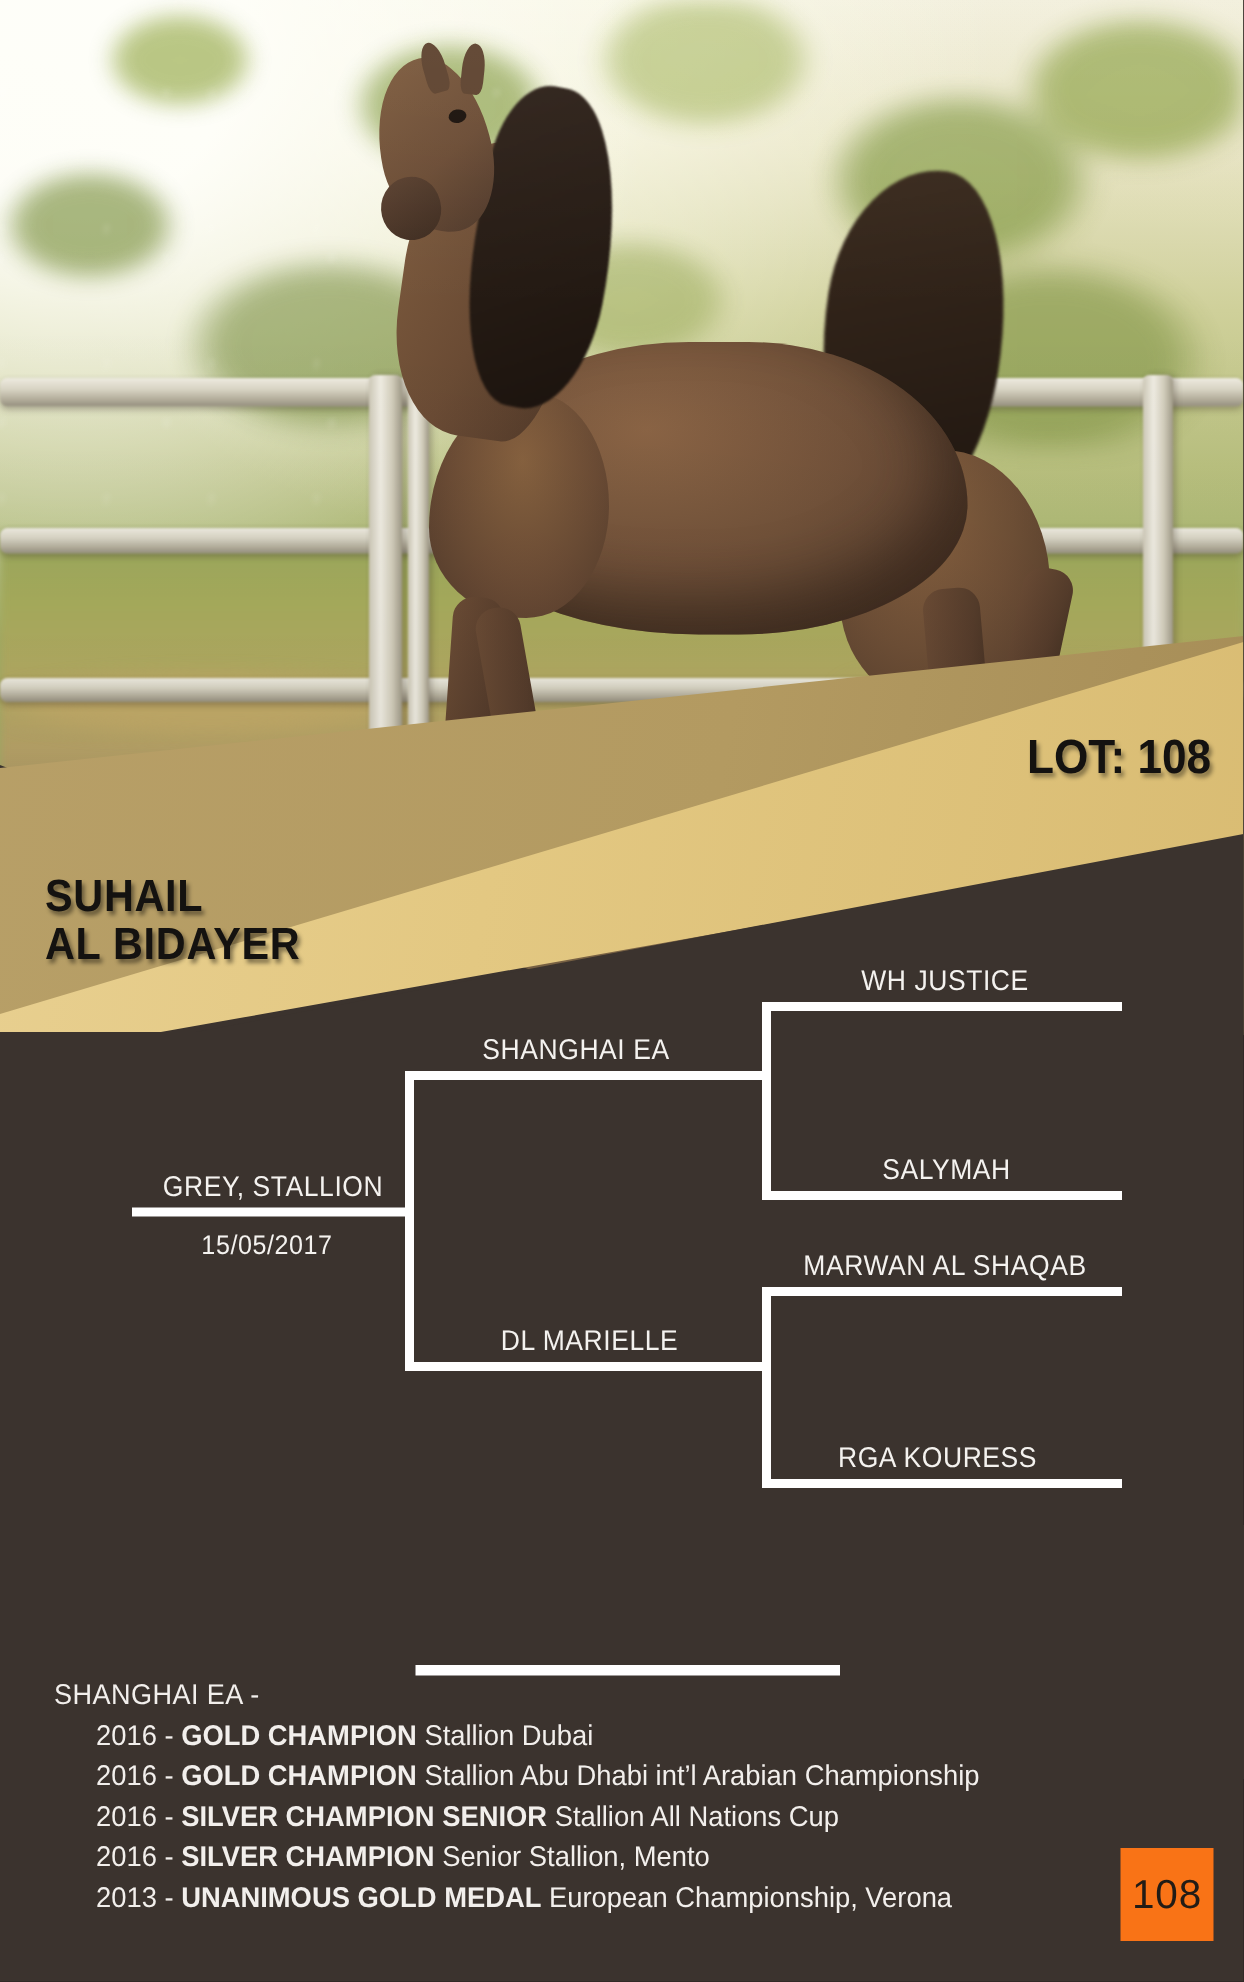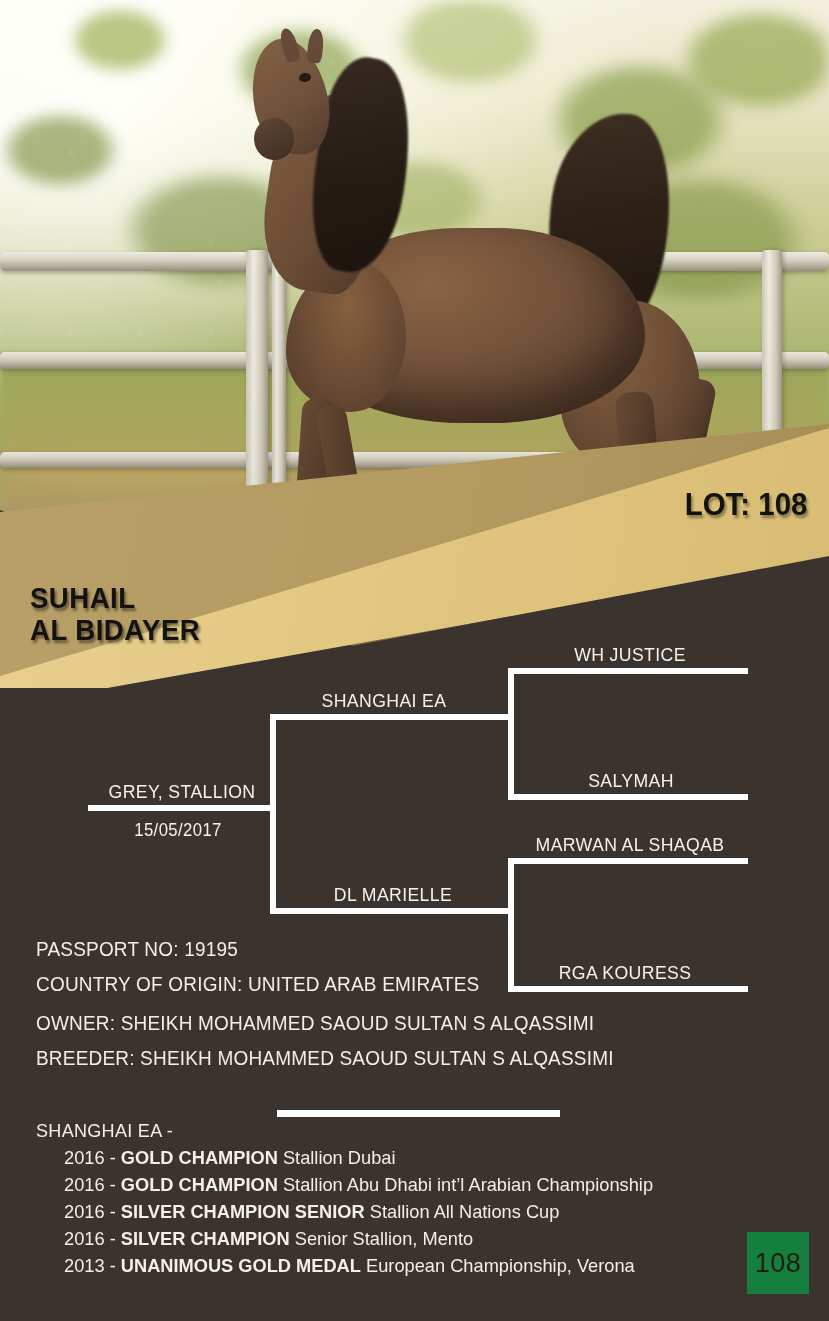--- a/index.html
+++ b/index.html
@@ -146,21 +146,21 @@
   .divider{position:absolute;left:277px;top:1110px;width:283px;height:7px;background:#fff;}
   .ach{position:absolute;left:36px;top:1120px;width:760px;color:#f2efec;}
   .ach-head{font-size:19px;letter-spacing:.3px;transform:scaleX(.95);transform-origin:left center;
     margin-bottom:3px;}
   .ach-row{font-size:19px;margin-left:28px;line-height:1.42;white-space:nowrap;
     transform:scaleX(.96);transform-origin:left center;}
   .ach-row b{font-weight:bold;}
   .ach-row .yr{letter-spacing:0px;}
 
   .lot-badge{position:absolute;left:747px;top:1232px;width:62px;height:62px;
-    background:#15803d;color:#221c16;display:flex;align-items:center;justify-content:center;
+    background:#f97316;color:#221c16;display:flex;align-items:center;justify-content:center;
     font-size:27px;letter-spacing:.5px;}
 </style>
 </head>
 <body>
 
 <div class="page">
 
   <div class="photo">
     <div class="sky"></div>
     <div class="foliage"></div>
@@ -234,26 +234,20 @@
     <div class="pname c" style="left:630px;top:14px;">WH JUSTICE</div>
     <div class="pname c" style="left:631px;top:140px;">SALYMAH</div>
 
     <div class="pl" style="left:508px;top:228px;width:6px;height:134px;"></div>
     <div class="pl" style="left:508px;top:228px;width:240px;height:6px;"></div>
     <div class="pl" style="left:508px;top:356px;width:240px;height:6px;"></div>
     <div class="pname c" style="left:630px;top:204px;">MARWAN AL SHAQAB</div>
     <div class="pname c" style="left:625px;top:332px;">RGA KOURESS</div>
   </div>
 
-  <div class="info">
-    <div class="i1">PASSPORT NO: 19195</div>
-    <div class="i2">COUNTRY OF ORIGIN: UNITED ARAB EMIRATES</div>
-    <div class="i3">OWNER: SHEIKH MOHAMMED SAOUD SULTAN S ALQASSIMI</div>
-    <div class="i4">BREEDER: SHEIKH MOHAMMED SAOUD SULTAN S ALQASSIMI</div>
-  </div>
 
   <div class="divider"></div>
 
   <div class="ach">
     <div class="ach-head">SHANGHAI EA -</div>
     <div id="ach-rows">
         <div class="ach-row"><span class="yr">2016 - </span><b>GOLD CHAMPION</b><span> Stallion Dubai</span></div>
         <div class="ach-row"><span class="yr">2016 - </span><b>GOLD CHAMPION</b><span> Stallion Abu Dhabi int’l Arabian Championship</span></div>
         <div class="ach-row"><span class="yr">2016 - </span><b>SILVER CHAMPION SENIOR</b><span> Stallion All Nations Cup</span></div>
         <div class="ach-row"><span class="yr">2016 - </span><b>SILVER CHAMPION</b><span> Senior Stallion, Mento</span></div>

